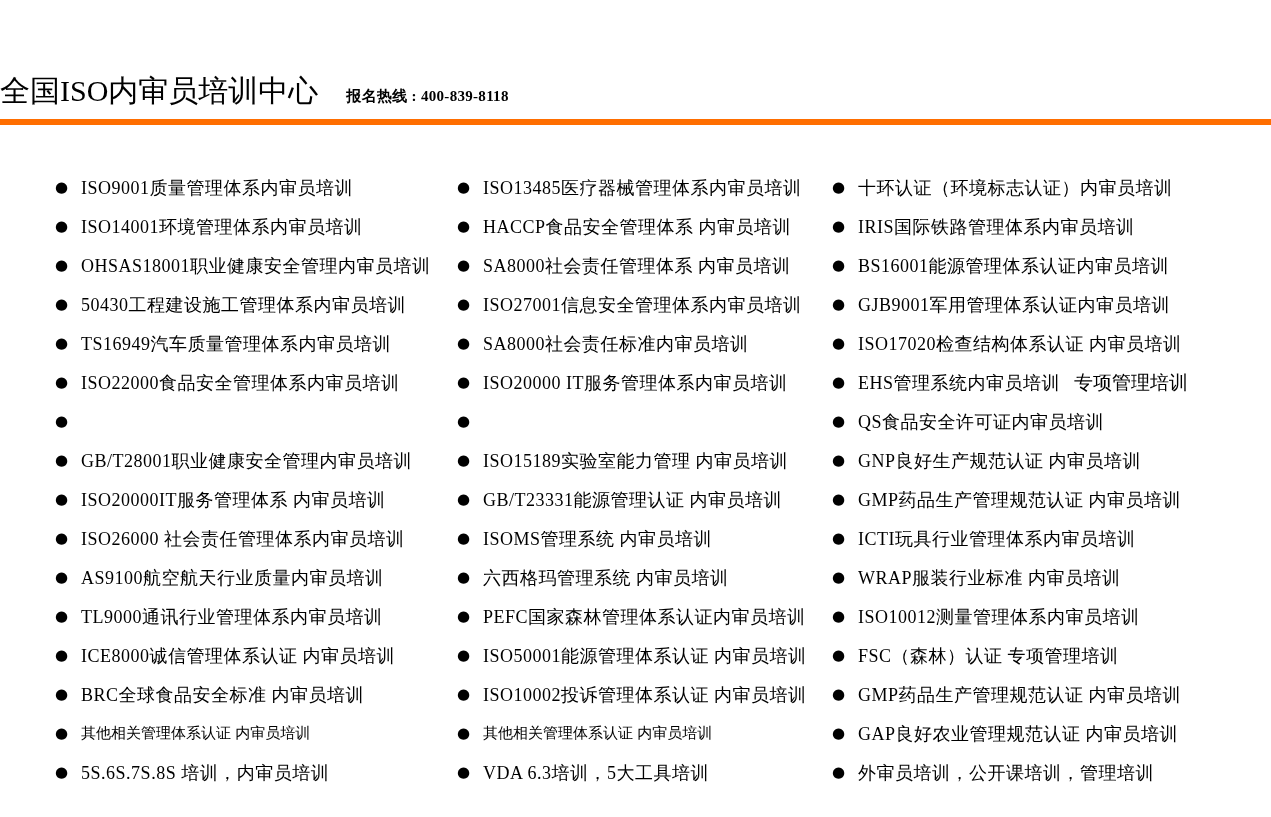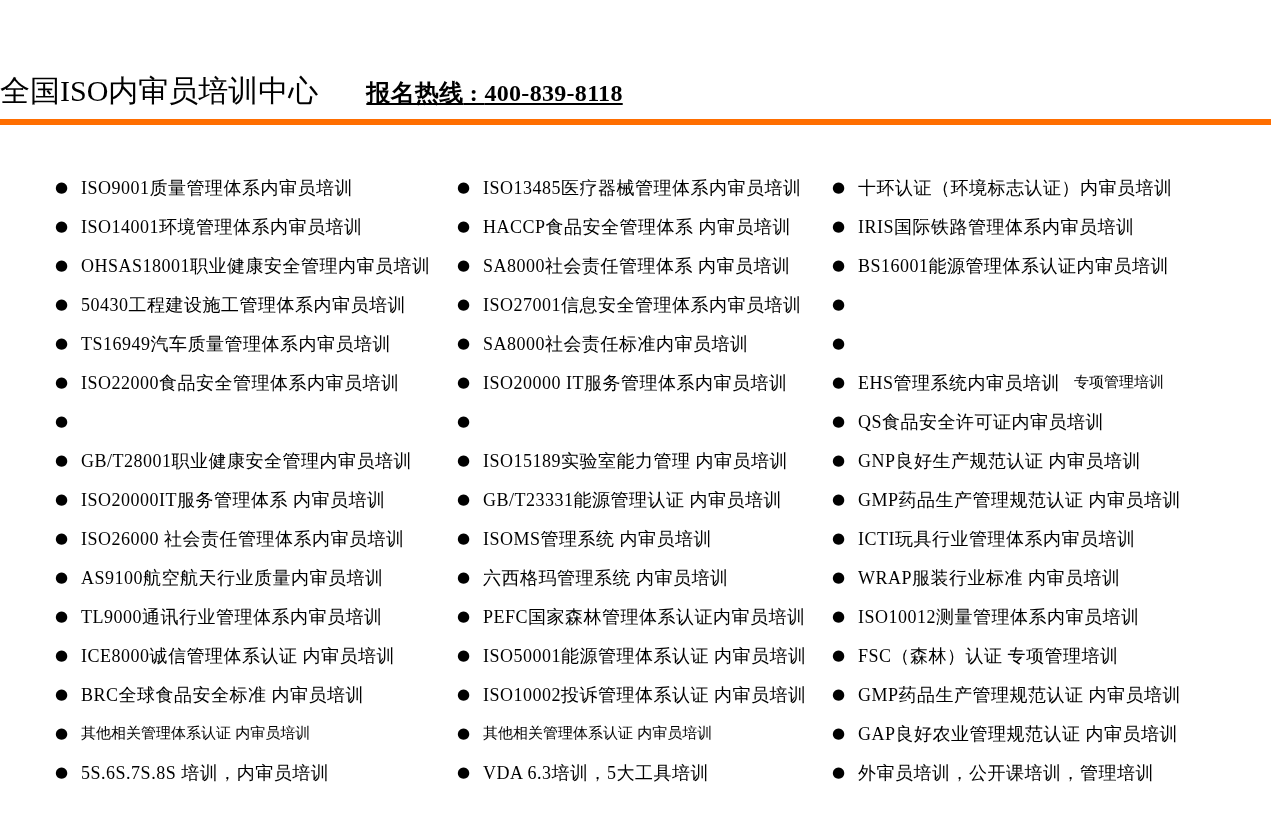--- a/index.html
+++ b/index.html
@@ -1,27 +1,27 @@
 <!DOCTYPE html>
 <html lang="zh"><head>
 <meta charset="utf-8">
 <style>
   html,body{margin:0;padding:0;}
   body{
     width:1271px;height:817px;background:#ffffff;position:relative;overflow:hidden;
     font-family:"Liberation Serif","DejaVu Serif",serif;color:#000;
   }
   .header{
-    position:absolute;left:0;top:74px;display:flex;align-items:baseline;white-space:nowrap;gap:20px;
+    position:absolute;left:0;top:74px;display:flex;align-items:baseline;white-space:nowrap;
   }
   .title{
     margin:0;font-size:30px;font-weight:normal;line-height:1.15;letter-spacing:0;
   }
   .hotline{
-    margin-left:28px;font-size:24px;font-weight:bold;letter-spacing:0.3px;text-decoration:underline;
+    margin-left:28px;font-size:15px;font-weight:bold;letter-spacing:0.3px;
   }
   .divider{
     position:absolute;left:0;top:119px;width:1271px;height:6px;background:#FF6E00;
   }
   .list{position:absolute;top:168px;left:0;width:1271px;}
   .col{position:absolute;top:0;white-space:nowrap;}
   .col-0{left:55px;}
   .col-1{left:457px;}
   .col-2{left:832px;}
   .row{height:39px;display:flex;align-items:center;cursor:pointer;}
@@ -29,21 +29,21 @@
     font-family:"DejaVu Sans","Liberation Sans",sans-serif;
     font-size:15px;line-height:1;margin-right:13px;flex:0 0 auto;
   }
   .txt{font-size:18px;letter-spacing:0.5px;}
   .txt.small{
     font-family:"Liberation Sans","DejaVu Sans",sans-serif;
     font-size:15px;font-weight:normal;letter-spacing:0;
   }
   .suffix{
     font-family:"Liberation Sans","DejaVu Sans",sans-serif;
-    font-size:15px;margin-left:14px;letter-spacing:0;
+    font-size:19px;margin-left:14px;letter-spacing:0;
   }
   .suffix:empty{display:none;}
 </style>
 </head>
 <body>
 
 <div class="header">
   <h1 class="title">全国ISO内审员培训中心</h1>
   <div class="hotline"><span>报名热线</span><span> : </span><span>400-839-8118</span></div>
 </div>
@@ -189,23 +189,25 @@
       <div class="row">
         <span class="bullet">●</span>
         <span class="txt">IRIS国际铁路管理体系内审员培训</span>
       </div>
       <div class="row">
         <span class="bullet">●</span>
         <span class="txt">BS16001能源管理体系认证内审员培训</span>
       </div>
       <div class="row">
         <span class="bullet">●</span>
-      </div>
-      <div class="row">
-        <span class="bullet">●</span>
+        <span class="txt">GJB9001军用管理体系认证内审员培训</span>
+      </div>
+      <div class="row">
+        <span class="bullet">●</span>
+        <span class="txt">ISO17020检查结构体系认证 内审员培训</span>
       </div>
       <div class="row">
         <span class="bullet">●</span>
         <span class="txt">EHS管理系统内审员培训</span>
         <span class="suffix">专项管理培训</span>
       </div>
       <div class="row">
         <span class="bullet">●</span>
         <span class="txt">QS食品安全许可证内审员培训</span>
       </div>

